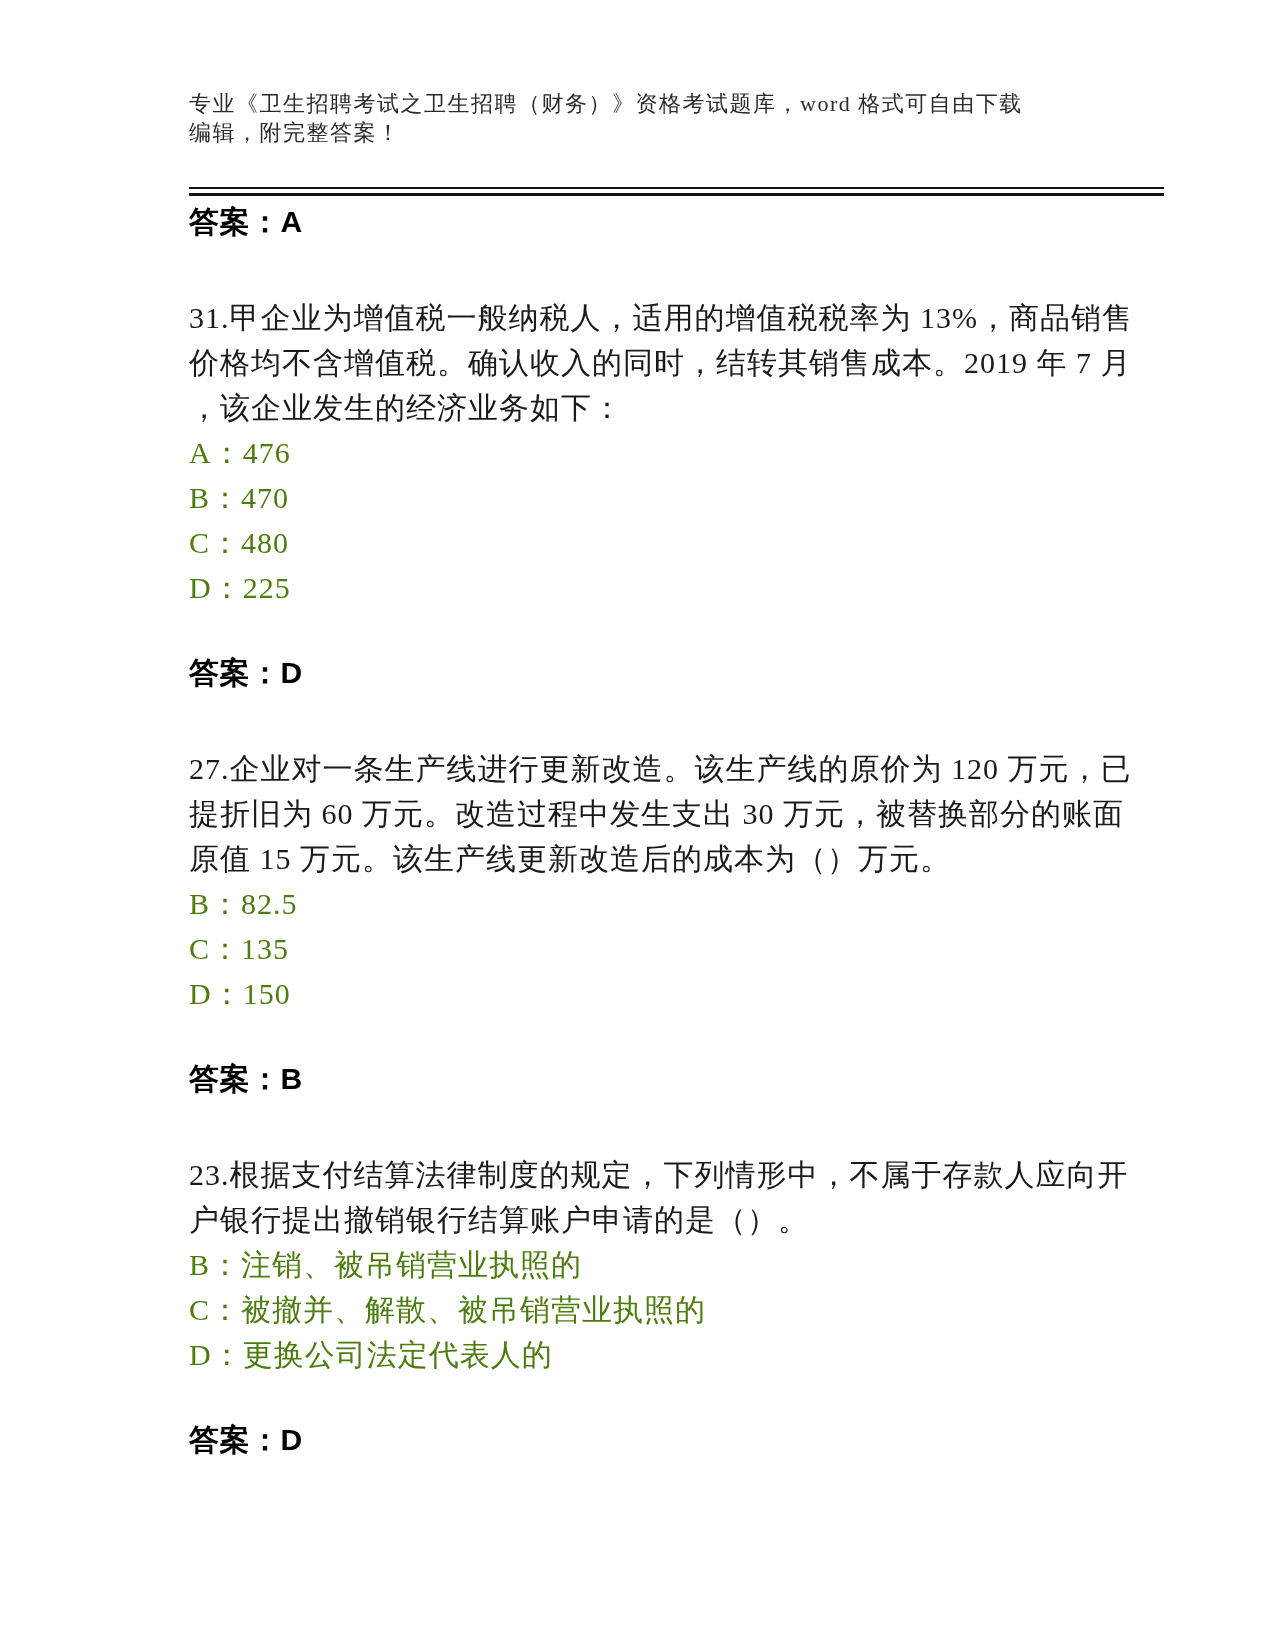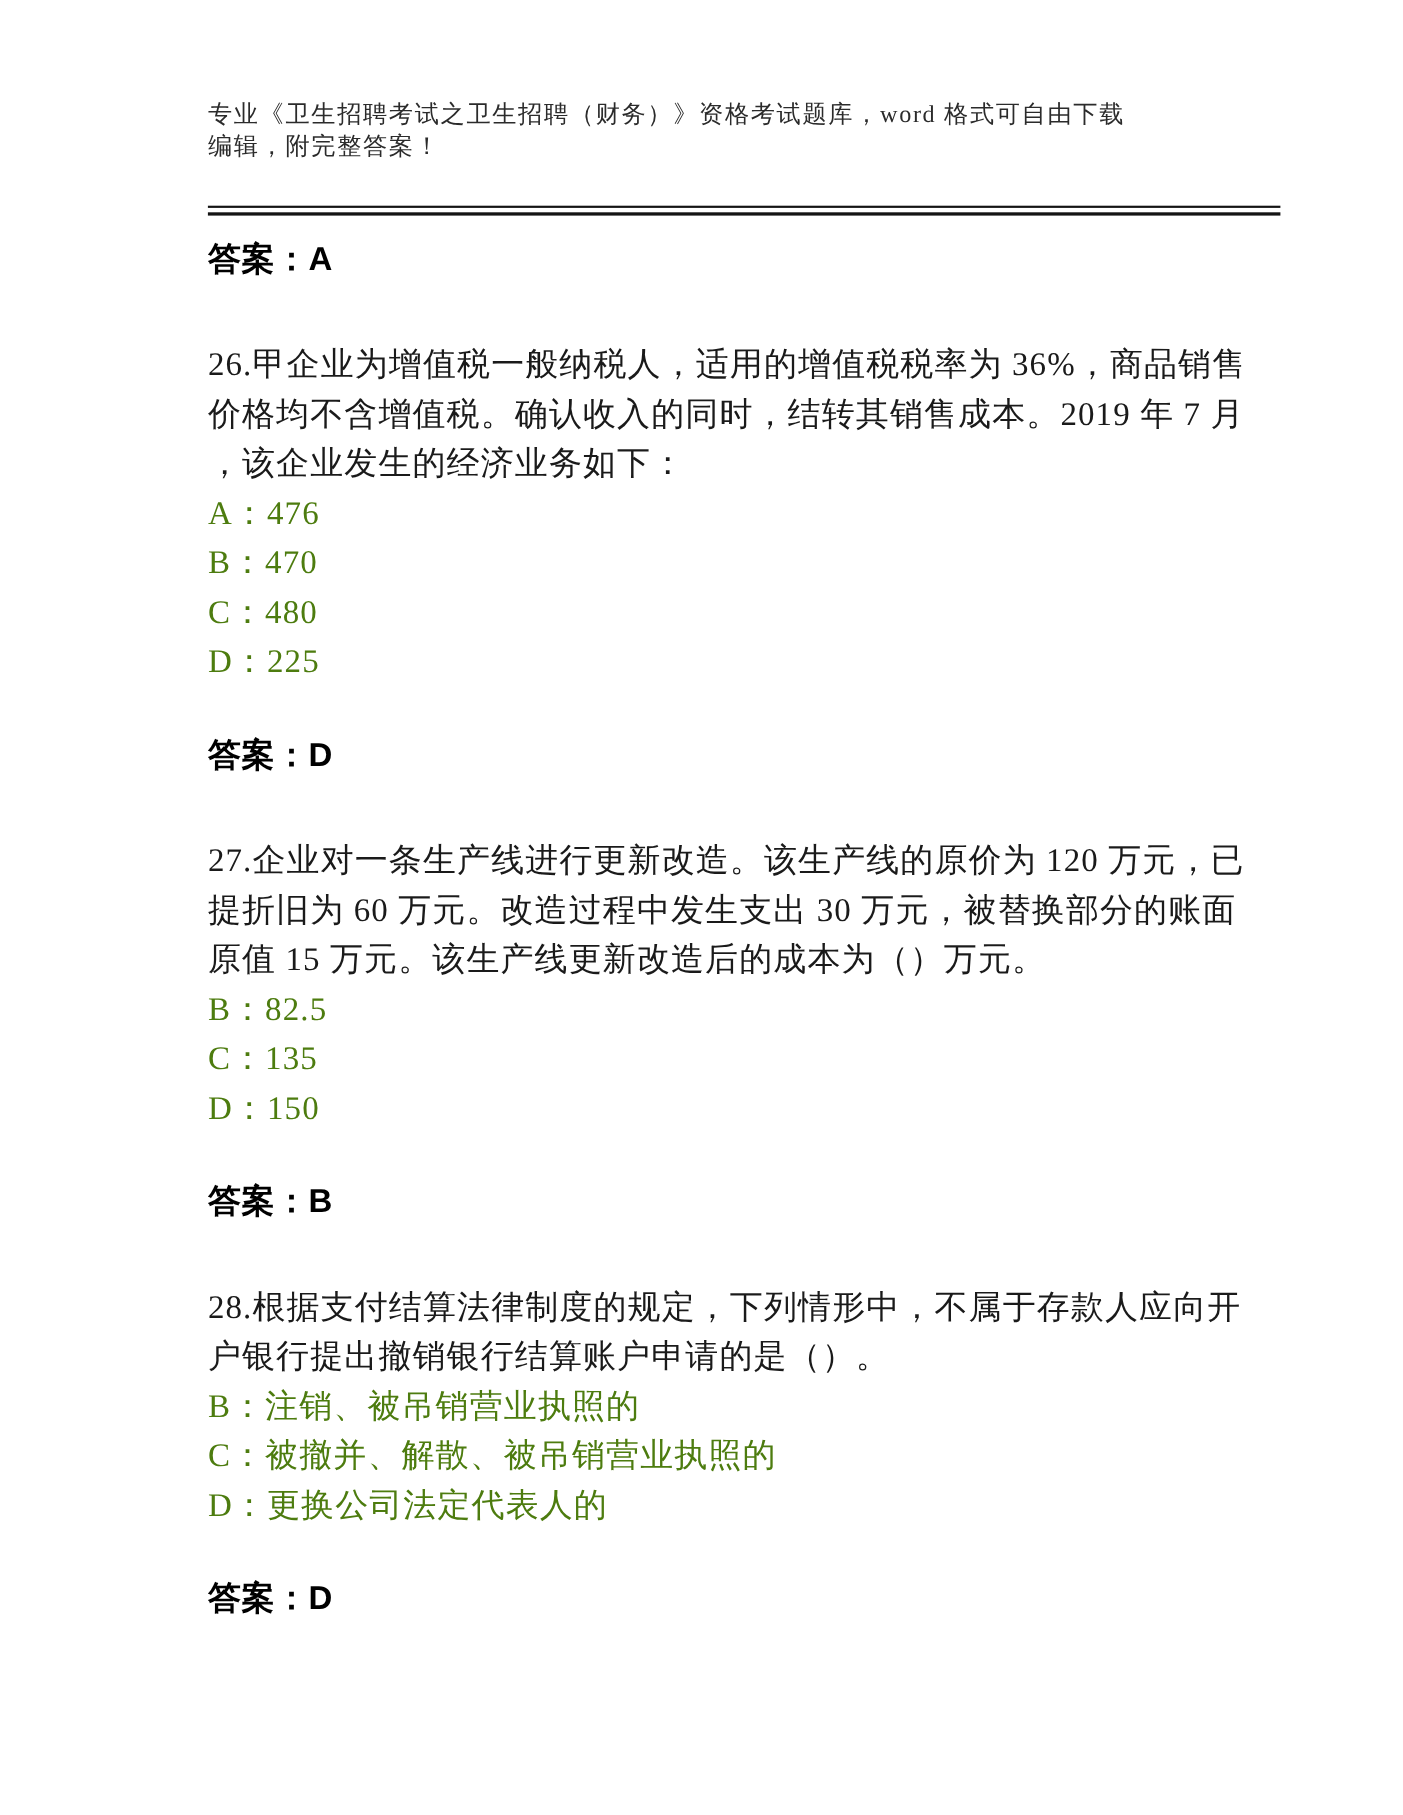--- a/index.html
+++ b/index.html
@@ -40,21 +40,21 @@
   .answer-line {
     font-family: "Liberation Sans", "DejaVu Sans", sans-serif;
     font-weight: 700;
     font-size: 30px;
     line-height: 45px;
     color: #000000;
     letter-spacing: 0.5px;
     margin-top: 40px;
   }
   .top-answer {
-    margin-top: 17px;
+    margin-top: 3px;
   }
   .question {
     margin-top: 51px;
   }
   .q-text {
     font-size: 30px;
     line-height: 45px;
     letter-spacing: 1px;
     white-space: pre-line;
     color: #1a1a1a;
@@ -72,42 +72,42 @@
 <div class="doc">
 
   <div class="doc-header">专业《卫生招聘考试之卫生招聘（财务）》资格考试题库，word 格式可自由下载
 编辑，附完整答案！</div>
 
   <div class="divider"></div>
 
   <div class="answer-line top-answer">答案：A</div>
 
   <section class="question">
-    <div class="q-text">26.甲企业为增值税一般纳税人，适用的增值税税率为 36%，商品销售
+    <div class="q-text">31.甲企业为增值税一般纳税人，适用的增值税税率为 13%，商品销售
 价格均不含增值税。确认收入的同时，结转其销售成本。2019 年 7 月
 ，该企业发生的经济业务如下：</div>
     <div class="option">A：476</div>
     <div class="option">B：470</div>
     <div class="option">C：480</div>
     <div class="option">D：225</div>
     <div class="answer-line">答案：D</div>
   </section>
 
   <section class="question">
     <div class="q-text">27.企业对一条生产线进行更新改造。该生产线的原价为 120 万元，已
 提折旧为 60 万元。改造过程中发生支出 30 万元，被替换部分的账面
 原值 15 万元。该生产线更新改造后的成本为（）万元。</div>
     <div class="option">B：82.5</div>
     <div class="option">C：135</div>
     <div class="option">D：150</div>
     <div class="answer-line">答案：B</div>
   </section>
 
   <section class="question">
-    <div class="q-text">28.根据支付结算法律制度的规定，下列情形中，不属于存款人应向开
+    <div class="q-text">23.根据支付结算法律制度的规定，下列情形中，不属于存款人应向开
 户银行提出撤销银行结算账户申请的是（）。</div>
     <div class="option">B：注销、被吊销营业执照的</div>
     <div class="option">C：被撤并、解散、被吊销营业执照的</div>
     <div class="option">D：更换公司法定代表人的</div>
     <div class="answer-line">答案：D</div>
   </section>
 
 </div>
 
 </body></html>

